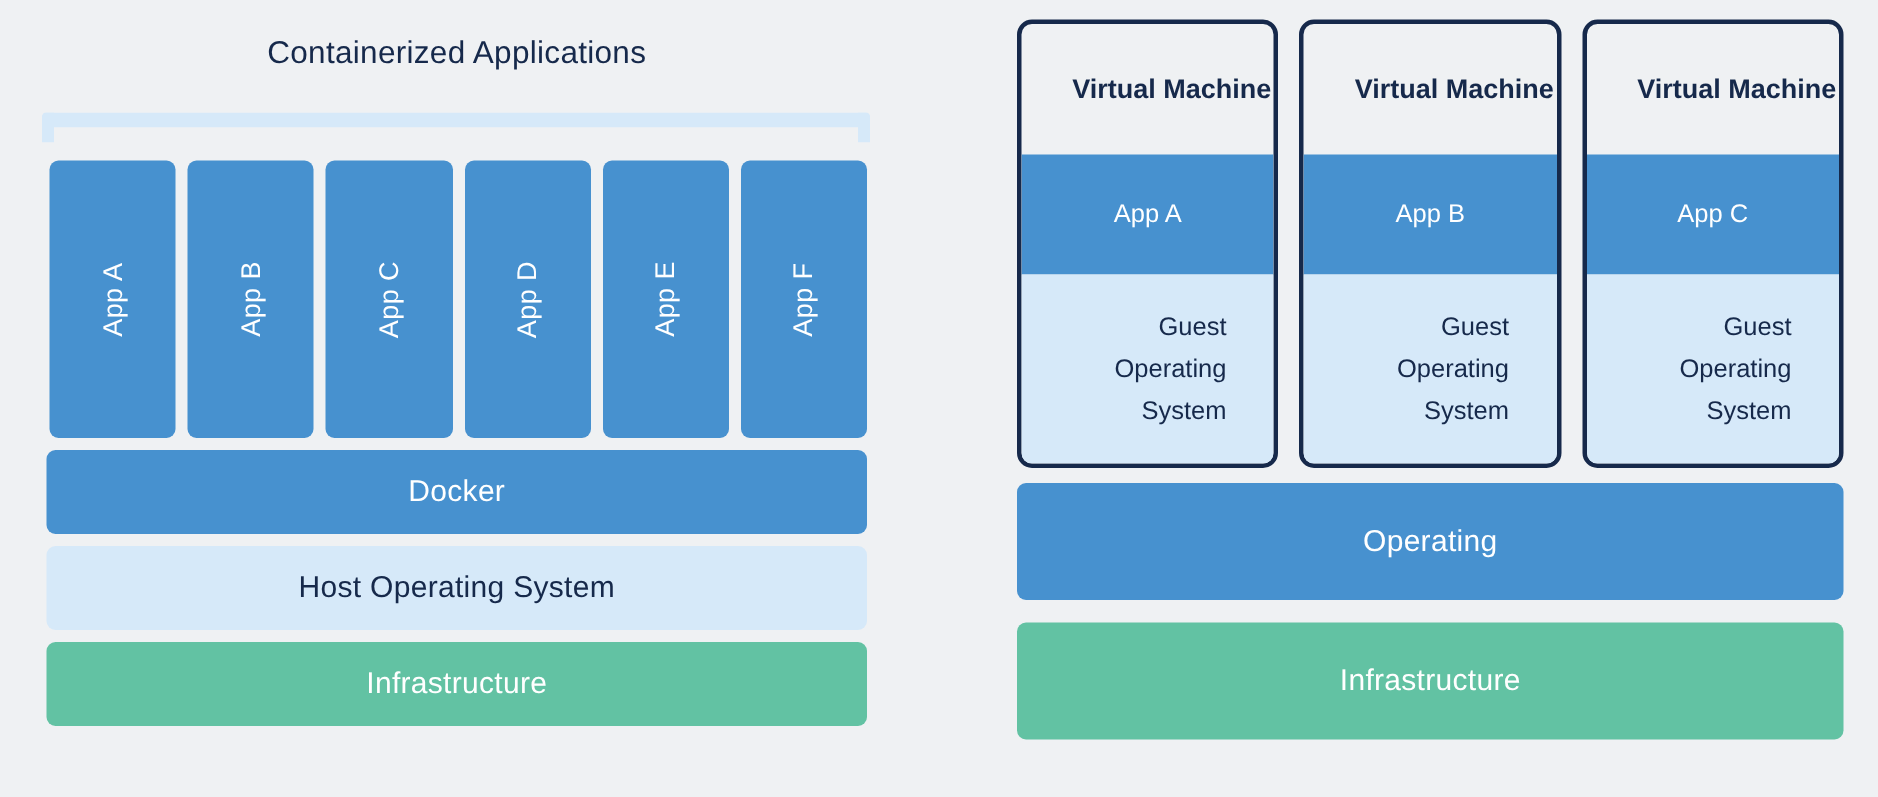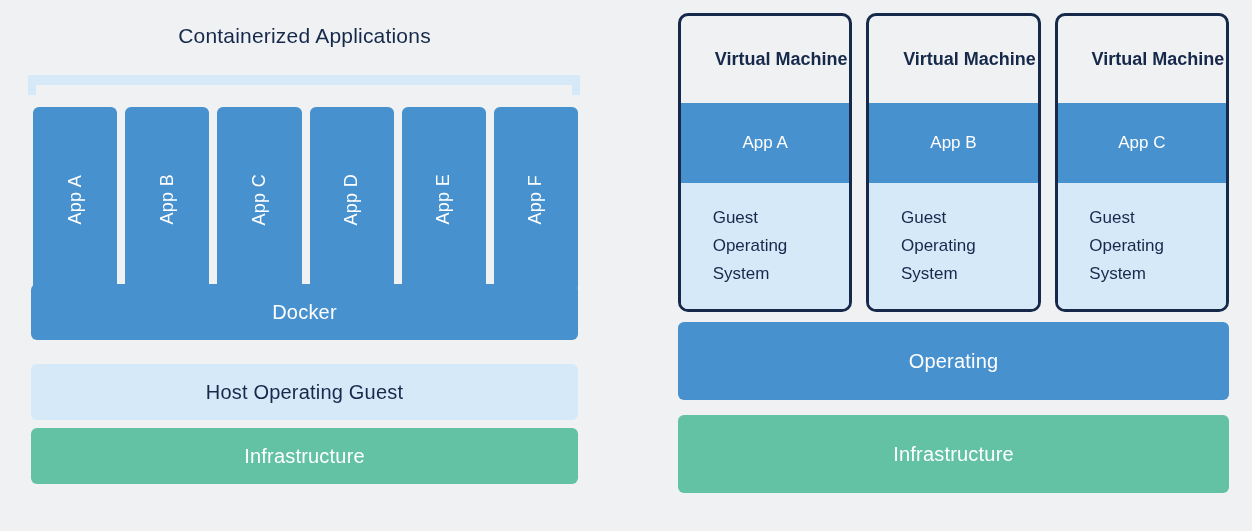--- a/index.html
+++ b/index.html
@@ -60,21 +60,21 @@
     left: 31px;
     width: 547px; height: 56px;
     border-radius: 6px;
     display: flex;
     align-items: center;
     justify-content: center;
     font-size: 20px;
     font-weight: 500;
     letter-spacing: 0.2px;
   }
-  .layer-docker { top: 284px; background: #4791CF; color: #FFFFFF; }
+  .layer-docker { top: 300px; background: #4791CF; color: #FFFFFF; }
   .layer-host   { top: 364px; background: #D6E9F9; color: #16294B; }
   .layer-infra-left { top: 428px; background: #62C2A3; color: #FFFFFF; }
   
   .vm-row {
     position: absolute;
     left: 678px; top: 13px;
     width: 551px; height: 299px;
     display: flex;
     gap: 14px;
   }
@@ -107,21 +107,21 @@
     color: #FFFFFF;
     font-size: 17px;
     font-weight: 500;
   }
   .vm-guest {
     flex: 1;
     background: #D6E9F9;
     display: flex;
     align-items: center;
     justify-content: center;
-    text-align: left;
+    text-align: right;
     color: #16294B;
     font-size: 17px;
     font-weight: 500;
     line-height: 28px;
   }
   .vm-guest span { display: block; max-width: 105px; }
   .rlayer {
     position: absolute;
     left: 678px;
     width: 551px; height: 78px;
@@ -161,21 +161,21 @@
     </div>
     <div class="app-box">
       <span>App E</span>
     </div>
     <div class="app-box">
       <span>App F</span>
     </div>
   </div>
 
   <div class="layer layer-docker">Docker</div>
-  <div class="layer layer-host">Host Operating Guest</div>
+  <div class="layer layer-host">Host Operating System</div>
   <div class="layer layer-infra-left">Infrastructure</div>
 
   <div class="vm-row">
 
     <div class="vm-box">
       <div class="vm-header">Virtual Machine</div>
       <div class="vm-app">App A</div>
       <div class="vm-guest">
         <span>Guest Operating System</span>
       </div>

